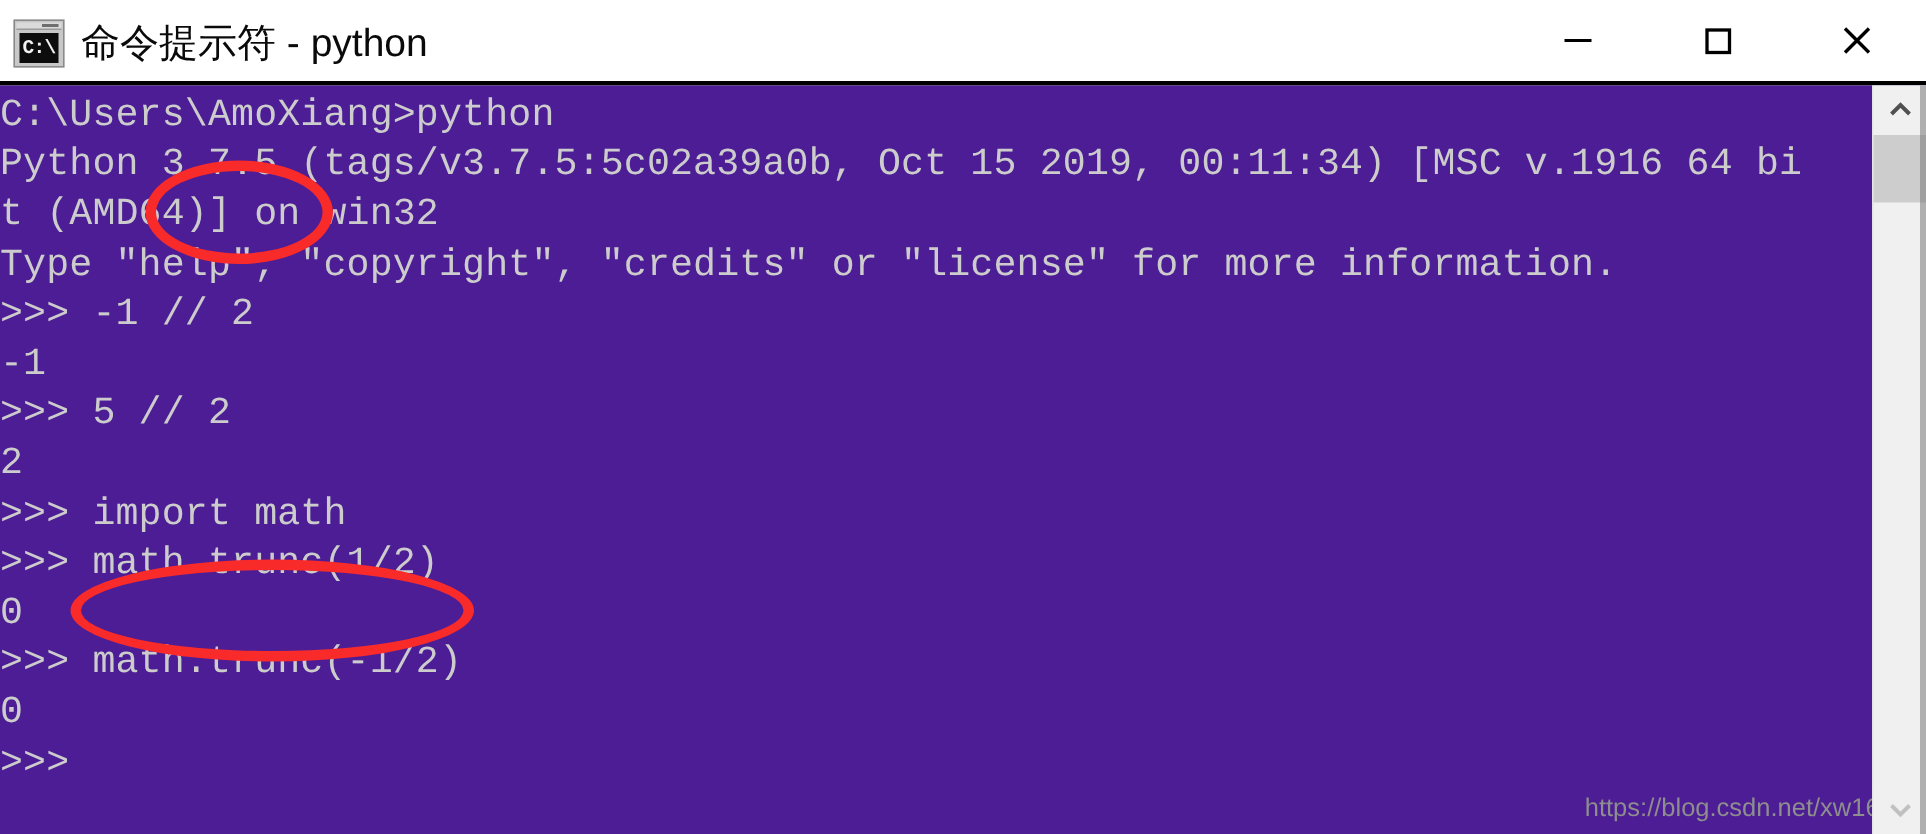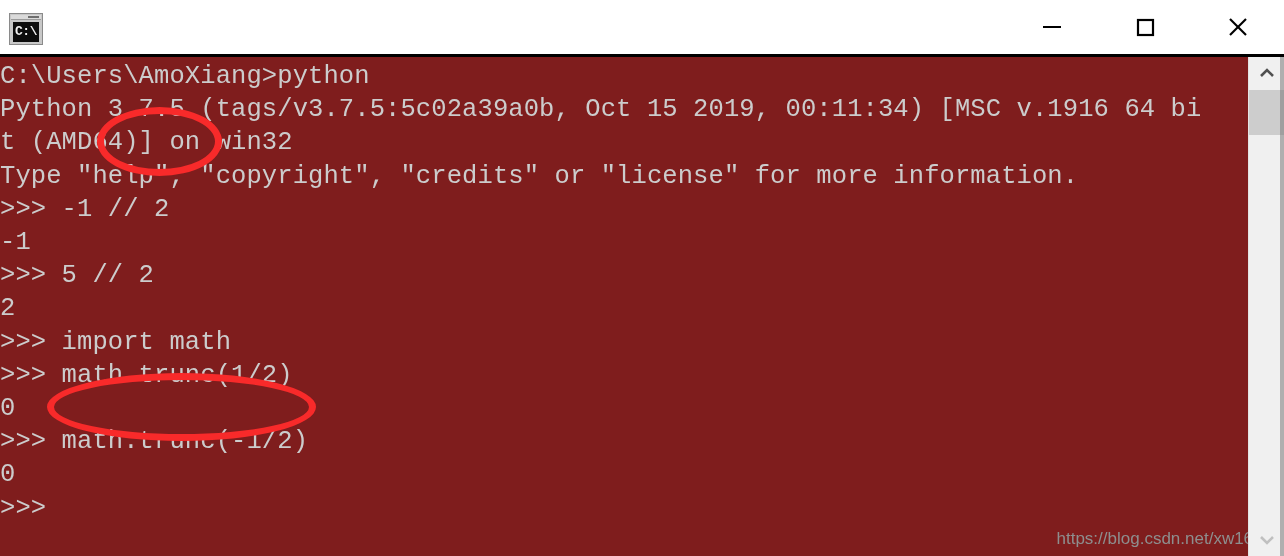--- a/index.html
+++ b/index.html
@@ -97,21 +97,21 @@
   }
   .win-btn svg { display: block; }
 
   
   .console {
     position: absolute;
     left: 0;
     top: 57px;
     width: 1284px;
     height: 499px;
-    background: #7f1d1d;
+    background: #4c1d95;
     overflow: hidden;
   }
   .console-text {
     position: absolute;
     left: 0px;
     top: 3px;
     margin: 0;
     padding: 0;
     color: #cccccc;
     font-family: "Liberation Mono", "DejaVu Sans Mono", monospace;
@@ -197,20 +197,21 @@
 </head>
 <body>
 
 <div id="app">
 
   <div class="titlebar">
     <div class="cmd-icon">
       <div class="bar"></div>
       <div class="screen">C:\</div>
     </div>
+    <div class="title-text">命令提示符 - python</div>
 
     <div class="win-btns">
       <div class="win-btn">
         <svg width="30" height="30" viewBox="0 0 30 30">
           <line x1="6" y1="15" x2="24" y2="15" stroke="#000" stroke-width="2"></line>
         </svg>
       </div>
       <div class="win-btn">
         <svg width="30" height="30" viewBox="0 0 30 30">
           <rect x="8" y="8" width="15" height="15" fill="none" stroke="#000" stroke-width="2.2"></rect>

